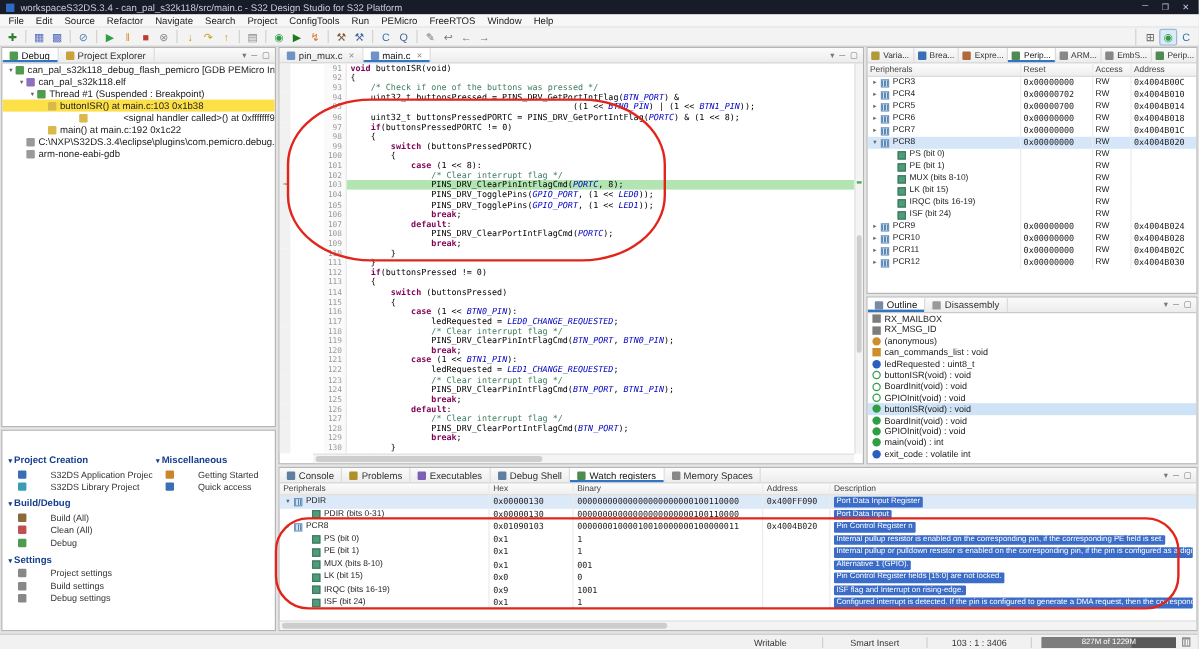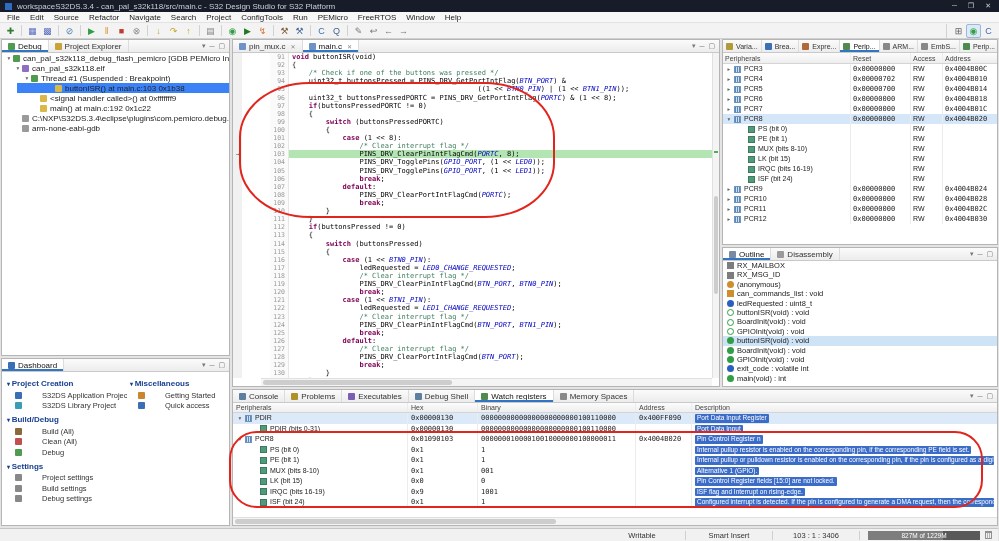--- a/index.html
+++ b/index.html
@@ -33,21 +33,21 @@
   .tab{display:flex;align-items:center;gap:3px;padding:0 6px;border-right:1px solid #dcdcdc;position:relative;white-space:nowrap;flex:none;}
   .tab.active{background:#fff;color:#111;}
   .tab.active::after{content:"";position:absolute;left:0;right:0;bottom:0;height:2px;background:#3276c3;}
   .tab-ic{width:7px;height:7px;display:inline-block;border-radius:1px;flex:none;}
   .tab-close{font-size:6px;color:#888;margin-left:2px;}
   .small-tabs .tab{padding:0 3px;font-size:7px;}
   .bar-icons{margin-left:auto;display:flex;align-items:center;gap:4px;padding:0 4px;color:#777;font-size:7px;flex:none;}
 
   
   .trow{display:flex;align-items:center;white-space:nowrap;overflow:hidden;height:10px;font-size:8px;color:#222;}
-  .trow.sel{background:#3b82f6;margin-left:15px;}
+  .trow.sel{background:#fde047;}
   .twisty{color:#666;font-size:5.5px;width:8px;display:inline-block;text-align:center;flex:none;}
   .node-ic{width:7px;height:7px;border-radius:1px;margin-right:3px;flex:none;}
   .tlabel{overflow:hidden;}
 
   
   .dash-col{position:absolute;top:16px;}
   #dash-col-0{left:3px;width:122px;}
   #dash-col-1{left:126px;width:100px;}
   .section-h{color:#173f8f;font-weight:bold;font-size:8px;margin:4px 0 2px 2px;white-space:nowrap;}
   .sec-arrow{color:#173f8f;font-size:6px;}
@@ -219,21 +219,21 @@
         <div class="trow" style="padding-left: 21px;">
           <span class="twisty">▾</span>
           <span class="node-ic" style="background: rgb(79, 155, 79);"></span>
           <span class="tlabel">Thread #1 (Suspended : Breakpoint)</span>
         </div>
         <div class="trow sel" style="padding-left: 30px;">
           <span class="twisty"> </span>
           <span class="node-ic" style="background: rgb(217, 185, 74);"></span>
           <span class="tlabel">buttonISR() at main.c:103 0x1b38</span>
         </div>
-        <div class="trow" style="padding-left: 30px;">
+        <div class="trow" style="padding-left: 30px; justify-content: space-between;">
           <span class="twisty"> </span>
           <span class="node-ic" style="background: rgb(217, 185, 74);"></span>
           <span class="tlabel">&lt;signal handler called&gt;() at 0xfffffff9</span>
         </div>
         <div class="trow" style="padding-left: 30px;">
           <span class="twisty"> </span>
           <span class="node-ic" style="background: rgb(217, 185, 74);"></span>
           <span class="tlabel">main() at main.c:192 0x1c22</span>
         </div>
         <div class="trow" style="padding-left: 12px;">
@@ -243,31 +243,20 @@
         </div>
         <div class="trow" style="padding-left: 12px;">
           <span class="twisty"> </span>
           <span class="node-ic" style="background: rgb(154, 154, 154);"></span>
           <span class="tlabel">arm-none-eabi-gdb</span>
         </div>
       </div>
   </div>
 
   <div class="view" id="dashboard-view">
-    <div class="tabbar">
-        <div class="tab active">
-          <span class="tab-ic" style="background: rgb(59, 111, 181);"></span>
-          <span>Dashboard</span>
-        </div>
-        <span class="bar-icons">
-          <span>▾</span>
-          <span>─</span>
-          <span>▢</span>
-        </span>
-      </div>
     <div class="dash-col" id="dash-col-0">
         <div class="section-h"><span class="sec-arrow">▾ </span><span>Project Creation</span></div>
         <div class="dash-item">
           <span class="dash-ic" style="background: rgb(59, 111, 181);"></span>
           <span>S32DS Application Project</span>
         </div>
         <div class="dash-item">
           <span class="dash-ic" style="background: rgb(59, 157, 181);"></span>
           <span>S32DS Library Project</span>
         </div>
@@ -639,26 +628,26 @@
         </div>
         <div class="orow">
           <span class="o-ic o-func"></span>
           <span>BoardInit(void) : void</span>
         </div>
         <div class="orow">
           <span class="o-ic o-func"></span>
           <span>GPIOInit(void) : void</span>
         </div>
         <div class="orow">
+          <span class="o-ic o-func"></span>
+          <span>main(void) : int</span>
+        </div>
+        <div class="orow">
           <span class="o-ic o-var"></span>
           <span>exit_code : volatile int</span>
-        </div>
-        <div class="orow">
-          <span class="o-ic o-func"></span>
-          <span>main(void) : int</span>
         </div>
       </div>
   </div>
 
   <div class="view" id="bottom-view">
     <div class="tabbar">
         <div class="tab">
           <span class="tab-ic" style="background: rgb(95, 127, 159);"></span>
           <span>Console</span>
         </div>

